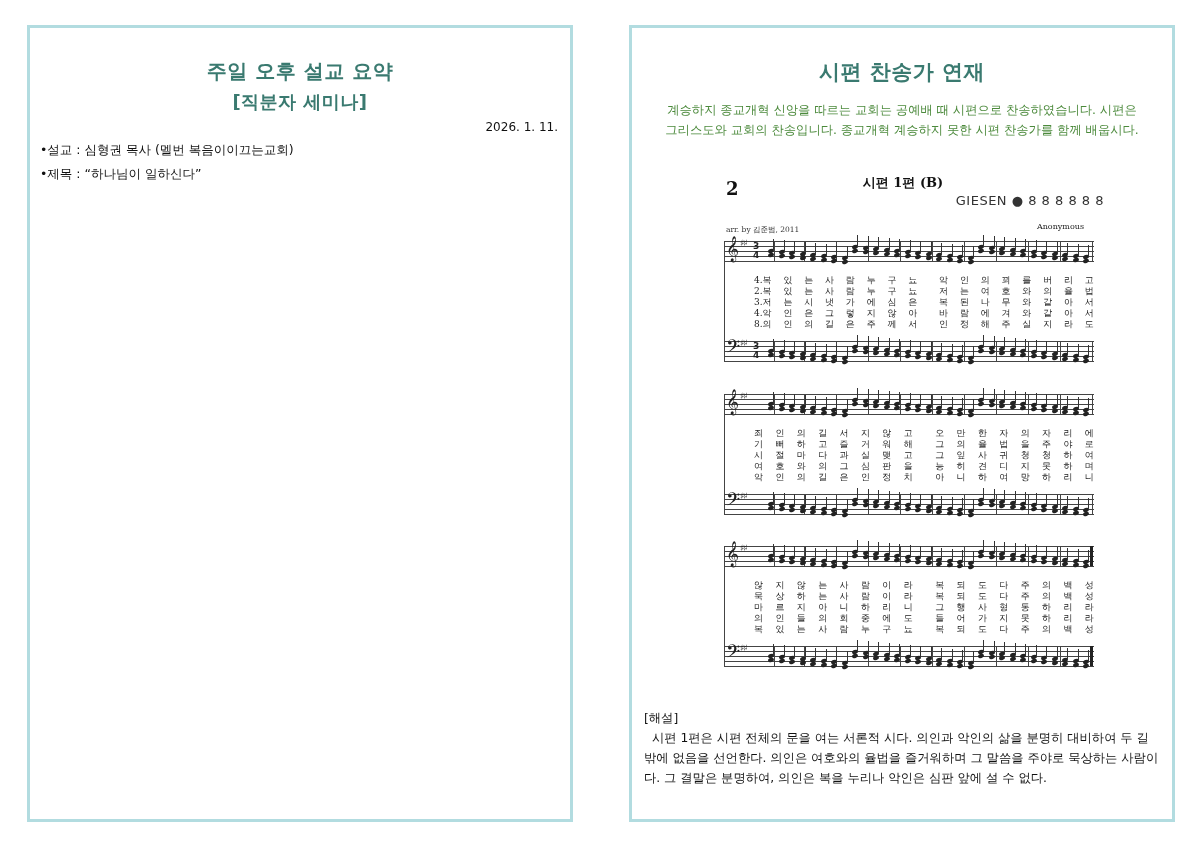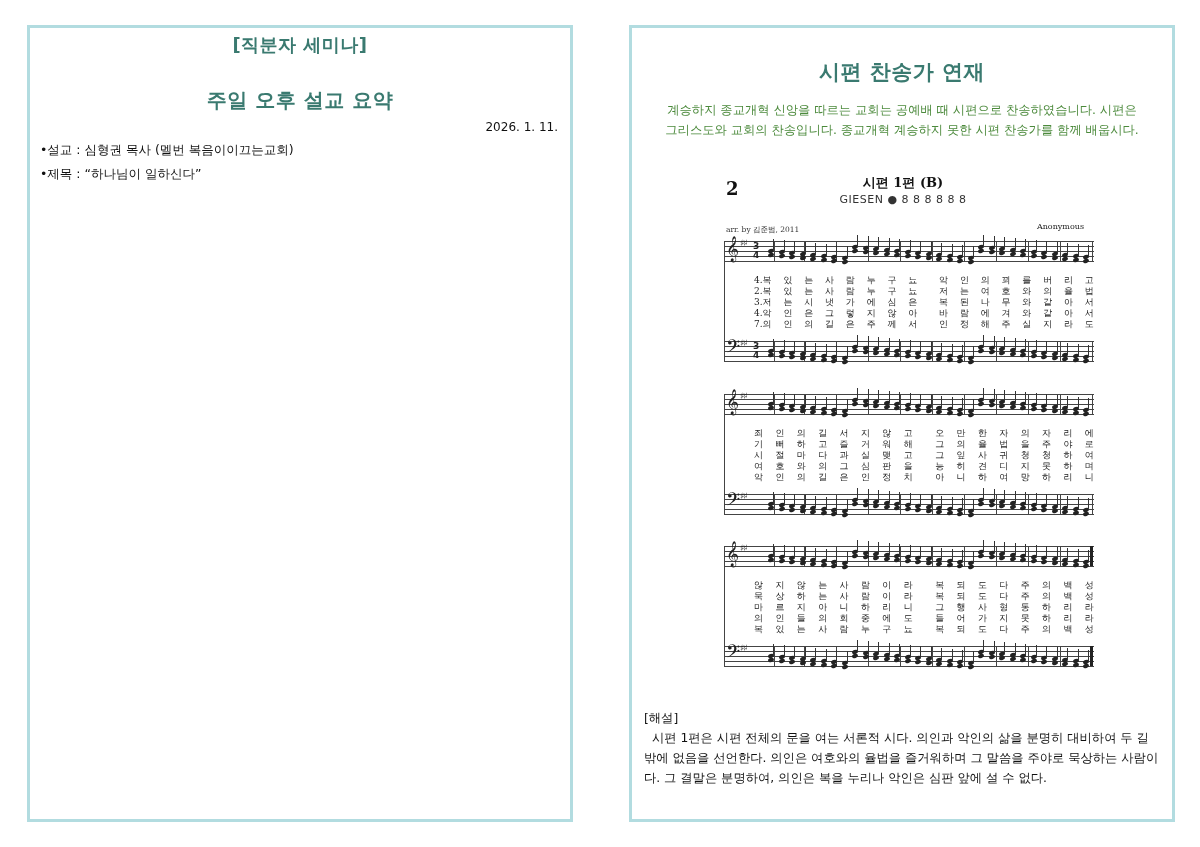--- a/index.html
+++ b/index.html
@@ -15,21 +15,21 @@
   .date { text-align:right; font-size:12px; margin:6px 12px 0 0; }
   .info-list { margin:8px 0 0 10px; padding:0; list-style:none; font-size:12.5px; }
   .info-list li { margin:0 0 8px 0; line-height:16px; }
 
   #right .title.main { margin-top:30px; font-size:21px; }
   .intro { text-align:center; color:#4c8a3c; font-size:12.3px; line-height:20px; margin:14px 10px 0 10px; }
 
   .score { position:absolute; left:70px; top:138px; width:402px; height:522px; }
   .hymn-no { position:absolute; left:24px; top:12px; font-family:"DejaVu Serif","Liberation Serif",serif; font-weight:bold; font-size:18px; }
   .hymn-title { position:absolute; left:0; right:0; top:8px; text-align:center; font-family:"DejaVu Serif","Liberation Serif",serif; font-weight:bold; font-size:13px; }
-  .tune { position:absolute; left:0; right:0; top:27px; text-align:center; font-size:11px; color:#333; letter-spacing:0.5px; }
+  .tune { position:absolute; left:0; right:0; top:27px; text-align:right; font-size:13px; color:#333; letter-spacing:0.5px; }
   .arr { position:absolute; left:24px; top:59px; font-family:"DejaVu Serif","Liberation Serif",serif; font-size:7.5px; color:#333; }
   .anon { position:absolute; right:20px; top:56px; font-family:"DejaVu Serif","Liberation Serif",serif; font-size:8px; color:#222; }
 
   .system { position:absolute; left:22px; width:370px; height:140px; }
   .staff { position:absolute; left:0; width:370px; height:20px; }
   .staff .line { position:absolute; left:0; right:0; height:1px; background:#444; }
   .clef { position:absolute; left:2px; font-family:"DejaVu Serif",serif; font-size:22px; line-height:20px; color:#222; }
   .keysig { position:absolute; left:16px; top:-3px; font-size:9px; color:#222; letter-spacing:-1px; }
   .timesig { position:absolute; left:29px; top:1px; font-size:9px; line-height:9px; font-weight:bold; color:#222; }
   .bar { position:absolute; top:0; width:1px; height:20px; background:#444; }
@@ -42,22 +42,22 @@
   .finalbar { position:absolute; top:0; width:3px; height:20px; background:#222; }
 
   .commentary { position:absolute; left:12px; right:12px; top:680px; font-size:12.3px; line-height:20px; }
   .commentary .label { display:block; }
   .commentary .text { display:block; text-indent:8px; }
 </style>
 </head>
 <body>
 
 <div id="left" class="panel">
+  <div class="title main">주일 오후 설교 요약</div>
   <div class="title sub">[직분자 세미나]</div>
-  <div class="title main">주일 오후 설교 요약</div>
   <div class="date">2026. 1. 11.</div>
   <ul class="info-list">
     <li>•설교 : 심형권 목사 (멜번 복음이이끄는교회)</li>
     <li>•제목 : “하나님이 일하신다”</li>
   </ul>
 </div>
 
 <div id="right" class="panel">
   <div class="title main">시편 찬송가 연재</div>
   <div class="intro">
@@ -259,21 +259,21 @@
               <span style="margin-left: 10px;">바</span>
               <span>람</span>
               <span>에</span>
               <span>겨</span>
               <span>와</span>
               <span>같</span>
               <span>아</span>
               <span>서</span>
             </div>
             <div class="lyric-line">
-              <span>7.의</span>
+              <span>8.의</span>
               <span>인</span>
               <span>의</span>
               <span>길</span>
               <span>은</span>
               <span>주</span>
               <span>께</span>
               <span>서</span>
               <span style="margin-left: 10px;">인</span>
               <span>정</span>
               <span>해</span>

